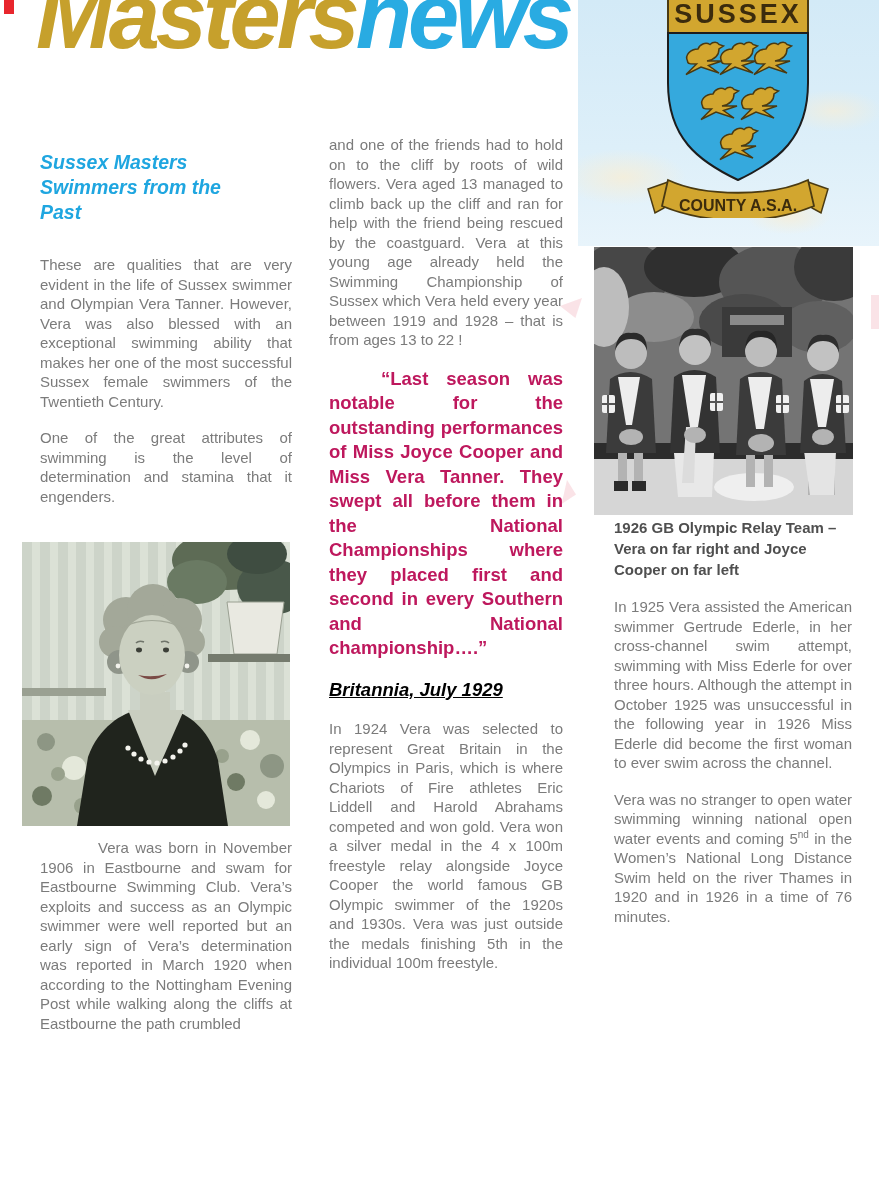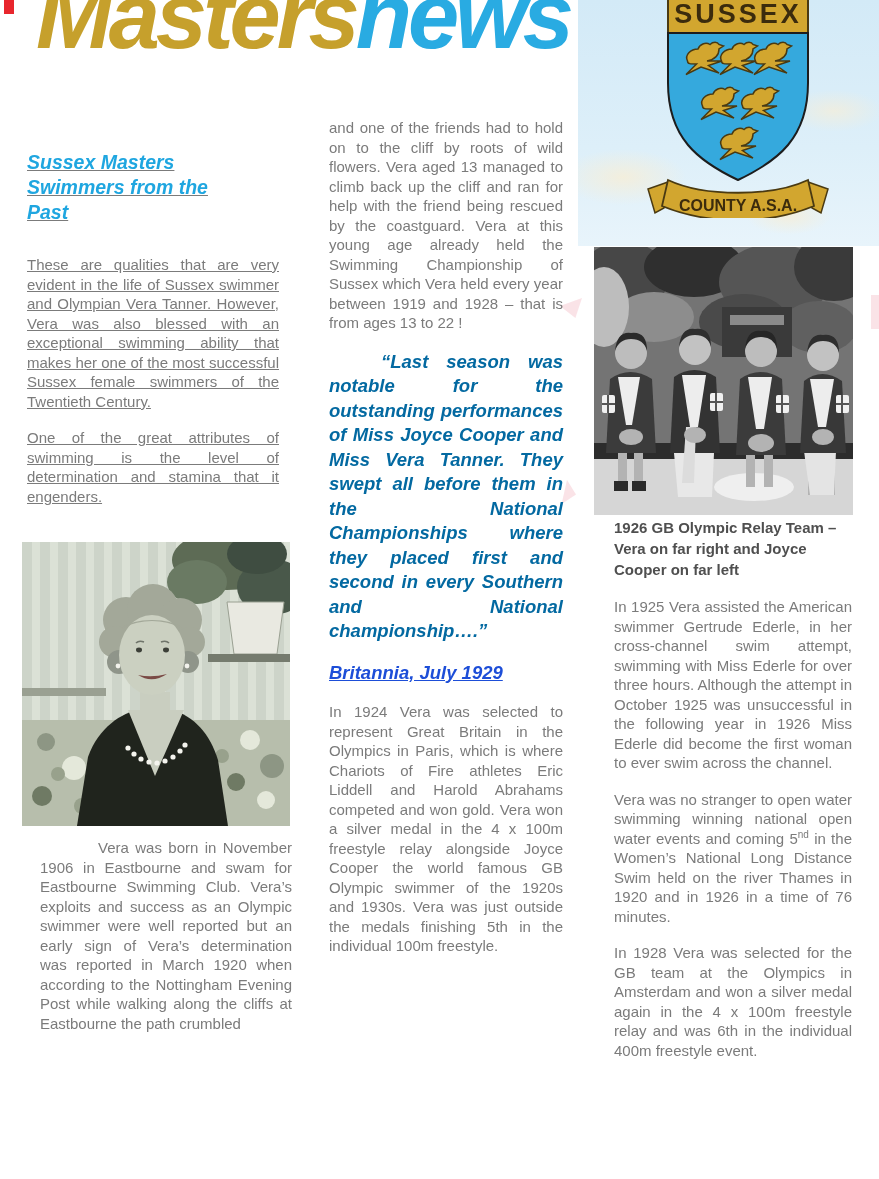--- a/index.html
+++ b/index.html
@@ -31,40 +31,40 @@
 
   
   .wm { position:absolute; opacity:.55; background:#f6ccd4; }
   .wm1 { left:560px; top:298px; width:22px; height:20px; clip-path:polygon(0 40%,100% 0,70% 100%); }
   .wm2 { left:558px; top:480px; width:18px; height:24px; clip-path:polygon(50% 0,100% 60%,20% 100%); }
   .wm3 { left:871px; top:295px; width:8px; height:34px; }
 
   
   .col { position:absolute; color:#7B7B7B; font-size:15px; line-height:19.5px; text-align:justify; }
   .col p { margin:0 0 17px 0; }
-  .col-left   { left:27px;  top:150px; width:252px;text-decoration:underline; }
-  .col-mid    { left:329px; top:118px; width:234px; }
+  .col-left   { left:40px;  top:150px; width:252px; }
+  .col-mid    { left:329px; top:135px; width:234px; }
   .col-right  { left:614px; top:518px; width:238px; }
 
   h2.heading {
     margin:0 0 30px 0; width:205px;
     color:#1FA6E0; font-size:19.5px; line-height:25px;
     font-weight:bold; font-style:italic; text-align:left;
   }
   .caption {
     font-weight:bold; color:#4F4F4F; line-height:20.8px;
     text-align:left; margin:0 0 13px 0; width:236px;
   }
   .indent-first { text-indent:58px; }
   .quote {
-    color:#0369a1; font-weight:bold; font-style:italic;
+    color:#be185d; font-weight:bold; 
     font-size:18.5px; line-height:24.5px; text-indent:52px; margin:0 0 0 0;
   }
   .attribution {
-    color:#1d4ed8; font-weight:bold; font-style:italic;
+    color:#000000; font-weight:bold; font-style:italic;
     font-size:18.5px; line-height:24.5px; text-decoration:underline;
     text-align:left; margin:0 0 14px 0;
   }
   sup { font-size:10px; line-height:0; }
 
   
   .photo { position:absolute; overflow:hidden; }
   .photo-portrait { left:22px;  top:542px; width:268px; height:284px; }
   .photo-relay    { left:594px; top:247px; width:259px; height:268px; }
   .photo svg { display:block; }
@@ -281,16 +281,15 @@
           <path d="M213,106 Q215,86 229,88 Q245,86 245,106 Q242,94 229,94 Q217,94 213,106 Z" fill="#2e2e2e"></path>
         </g>
       </g>
     </svg>
   </div>
 
   <div class="col col-right">
     <p class="caption">1926 GB Olympic Relay Team – Vera on far right and Joyce Cooper on far left</p>
     <p>In 1925 Vera assisted the American swimmer Gertrude Ederle, in her cross-channel swim attempt, swimming with Miss Ederle for over three hours. Although the attempt in October 1925 was unsuccessful in the following year in 1926 Miss Ederle did become the first woman to ever swim across the channel.</p>
     <p><span>Vera was no stranger to open water swimming winning national open water events and coming 5</span><sup>nd</sup><span> in the Women’s National Long Distance Swim held on the river Thames in 1920 and in 1926 in a time of 76 minutes.</span></p>
-    <p>In 1928 Vera was selected for the GB team at the Olympics in Amsterdam and won a silver medal again in the 4 x 100m freestyle relay and was 6th in the individual 400m freestyle event.</p>
   </div>
 
 </div>
 
 </body></html>

